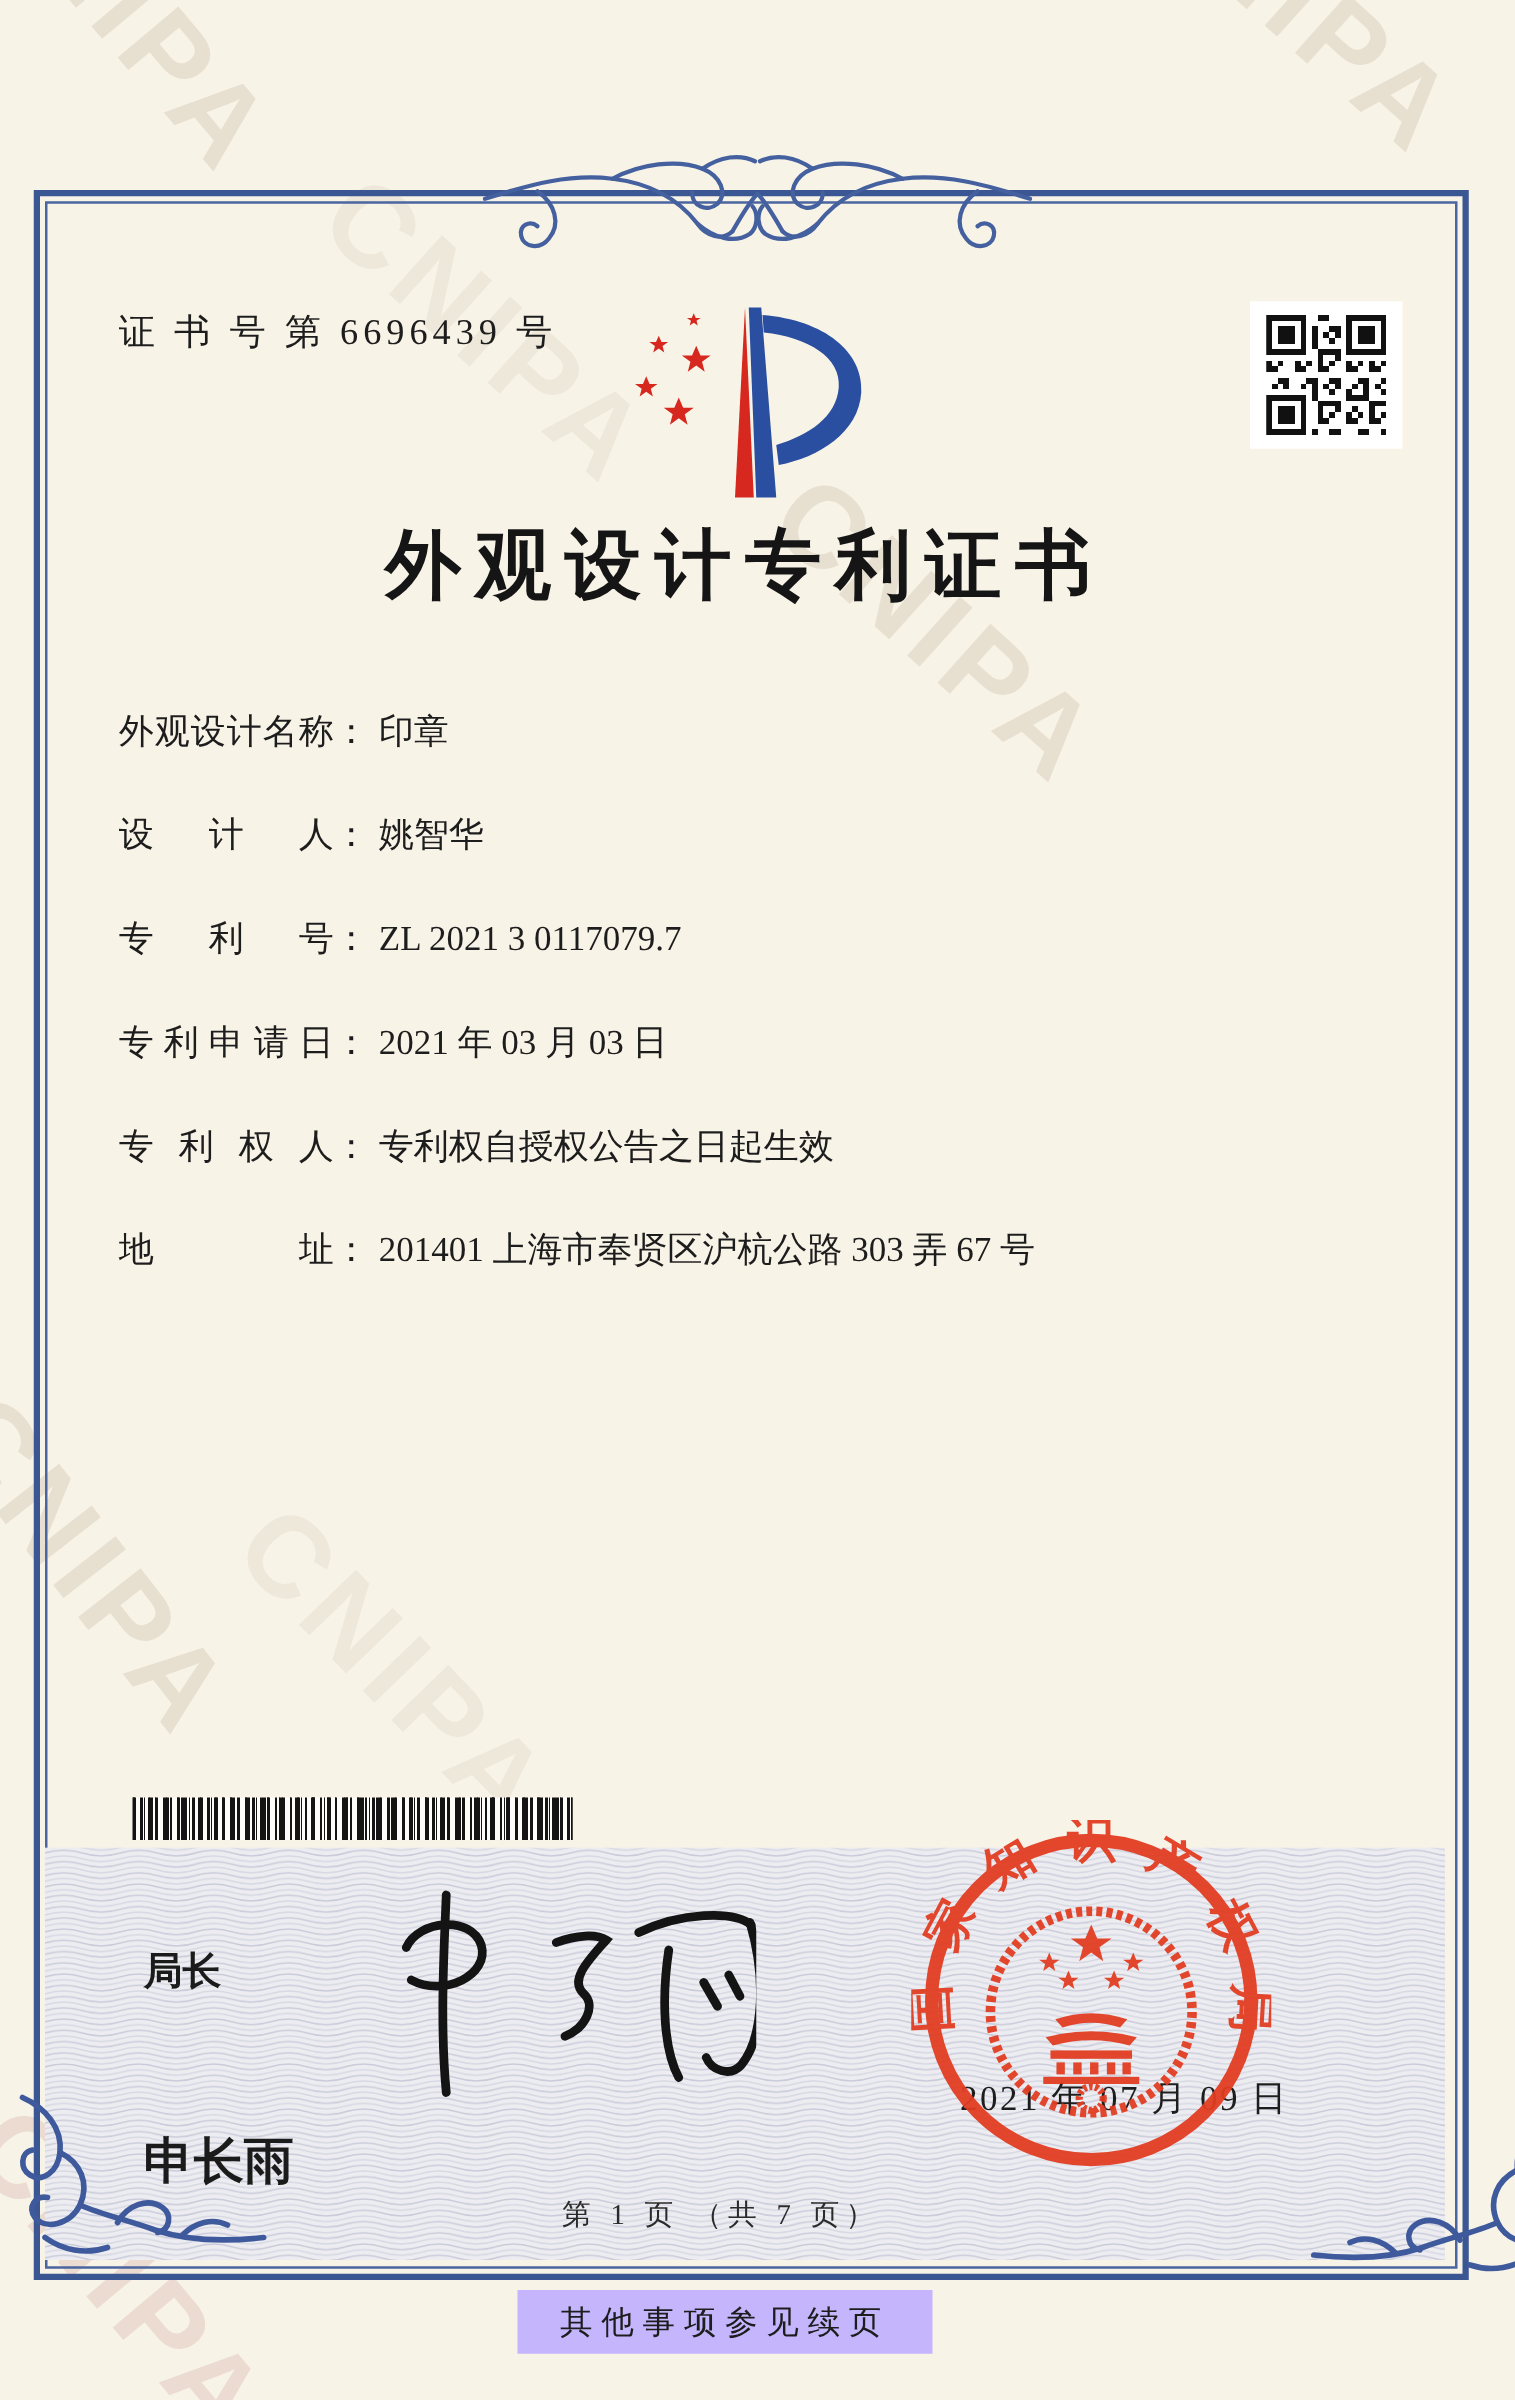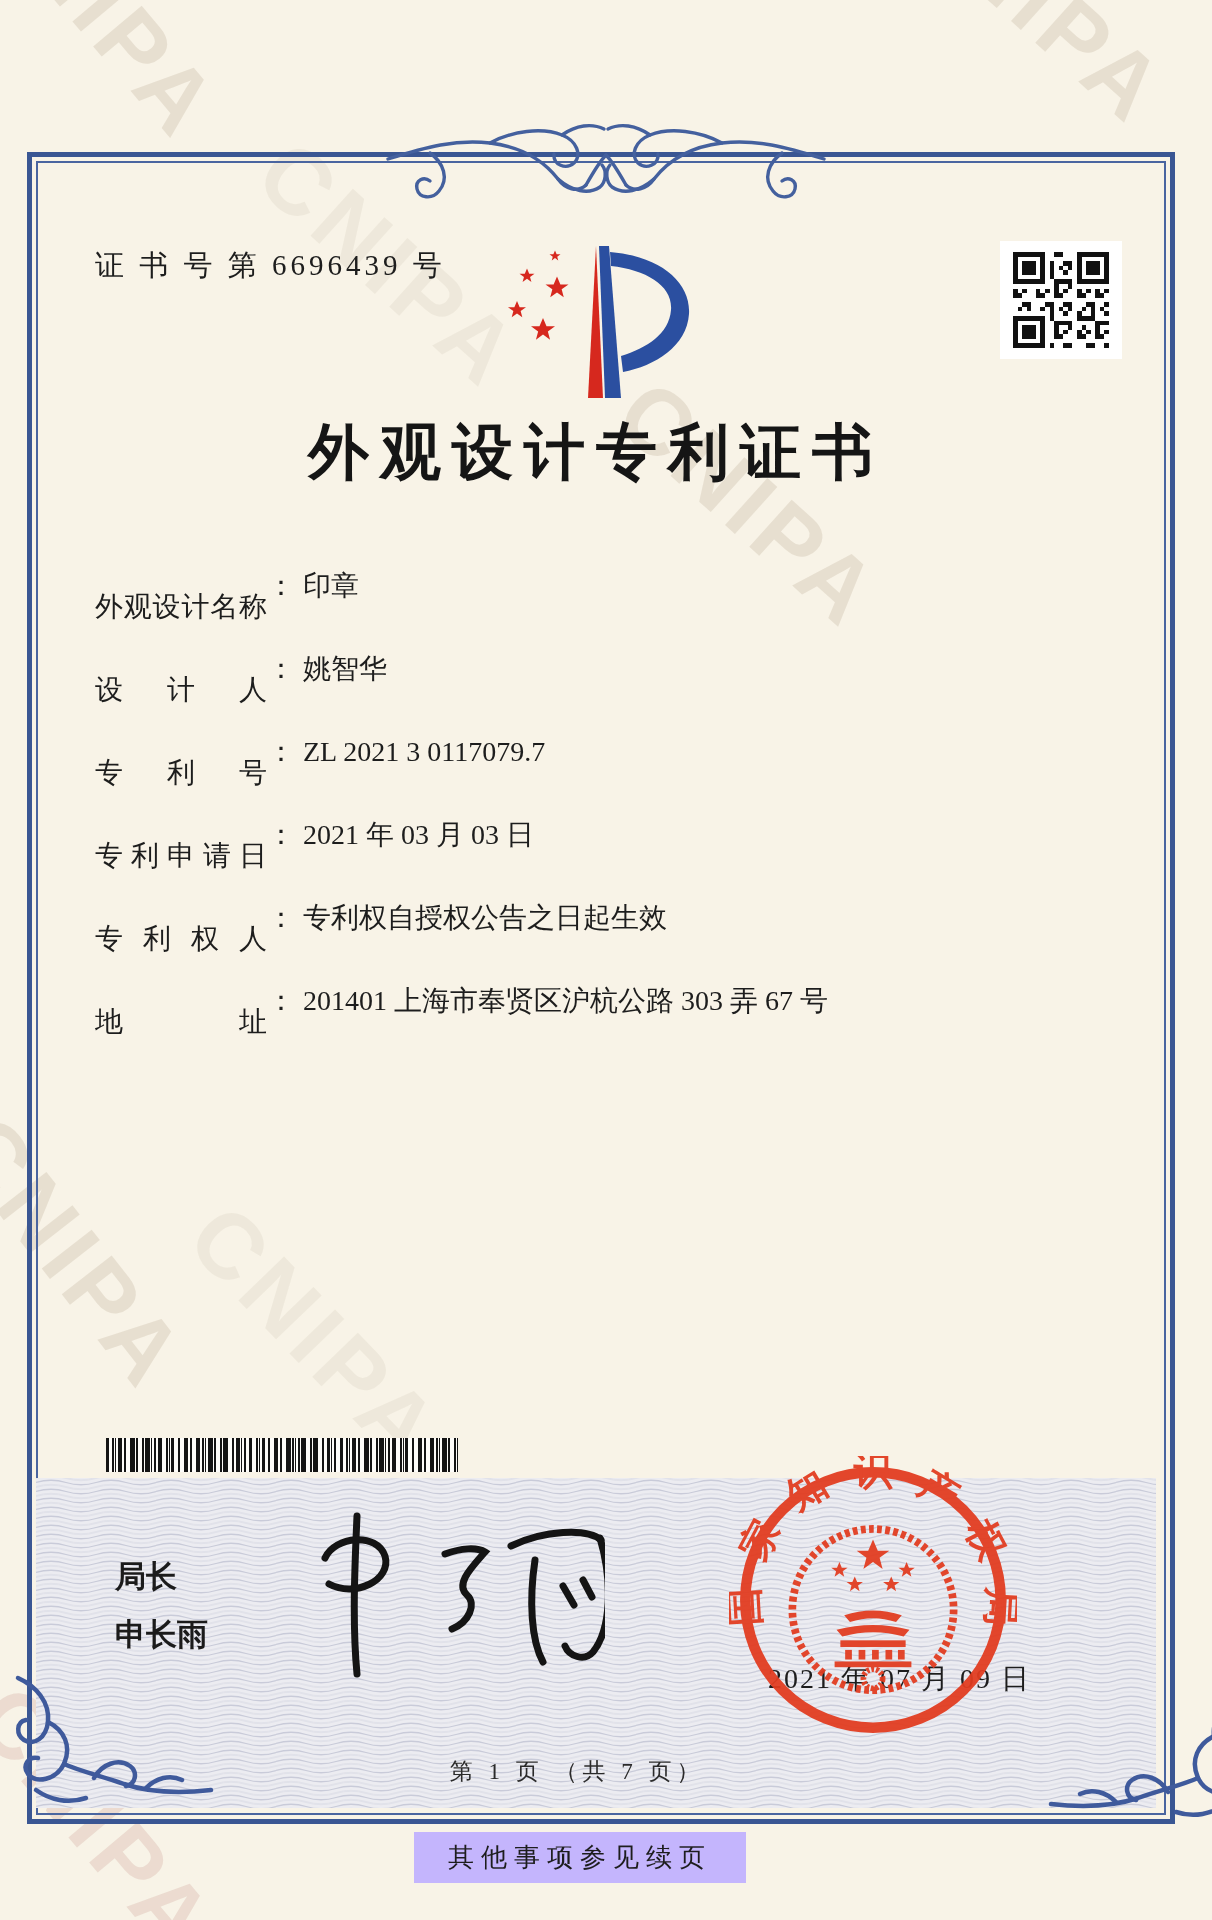--- a/index.html
+++ b/index.html
@@ -27,21 +27,21 @@
          font-size:61px;font-weight:700;letter-spacing:11px;color:#151515;z-index:5;}
 
   
   .qrbox{position:absolute;left:1000px;top:241px;width:122px;height:118px;background:#fff;z-index:5;
          display:flex;align-items:center;justify-content:center;}
   .qrbox svg{width:96px;height:96px;}
 
   
   .fields{position:absolute;left:95px;top:566px;width:1020px;font-size:28px;color:#1d1d1d;z-index:5;}
   .frow{height:40px;line-height:40px;margin-bottom:43px;white-space:nowrap;}
-  .flabel{display:inline-block;width:172px;text-align:justify;text-align-last:justify;vertical-align:top;margin-top:21px;}
+  .flabel{display:inline-block;width:172px;text-align:justify;text-align-last:justify;vertical-align:top;}
   .fcolon{display:inline-block;margin-right:8px;}
   .fgroup2{display:inline-block;margin-left:48px;}
 
   
   .paras{position:absolute;left:95px;top:1122px;width:1042px;font-size:28px;line-height:45px;
          text-align:justify;color:#1d1d1d;z-index:5;}
   .paras p{margin:0;text-indent:2em;}
 
   
   .barcode{position:absolute;left:106px;top:1438px;width:352px;height:34px;z-index:6;
@@ -49,21 +49,21 @@
     background-image:
       repeating-linear-gradient(90deg,#141414 0 2px,rgba(0,0,0,0) 2px 6px),
       repeating-linear-gradient(90deg,#141414 0 3px,rgba(0,0,0,0) 3px 13px),
       repeating-linear-gradient(90deg,#141414 0 1px,rgba(0,0,0,0) 1px 9px);}
 
   
   .band{position:absolute;left:36px;top:1478px;width:1120px;height:330px;z-index:3;}
 
   .director-role{position:absolute;left:115px;top:1556px;font-size:31px;font-weight:bold;
        font-family:"Liberation Sans","DejaVu Sans",sans-serif;color:#1b1b1b;z-index:6;}
-  .director-name{position:absolute;left:115px;top:1614px;font-size:31px;font-weight:bold;
+  .director-name{position:absolute;left:115px;top:1701px;font-size:40px;font-weight:bold;
        font-family:Liberation Mono, monospace;color:#1b1b1b;z-index:6;}
 
   .signature{position:absolute;left:295px;top:1502px;width:310px;height:190px;z-index:6;}
 
   .seal-date{position:absolute;left:768px;top:1660px;font-size:28px;letter-spacing:2px;color:#1d1d1d;z-index:4;}
   .seal{position:absolute;left:729px;top:1456px;width:288px;height:288px;z-index:5;opacity:.94;}
 
   .page-indicator{position:absolute;left:27px;top:1756px;width:1100px;text-align:center;
        font-size:23px;letter-spacing:5px;color:#2a2a2a;z-index:6;}
 

